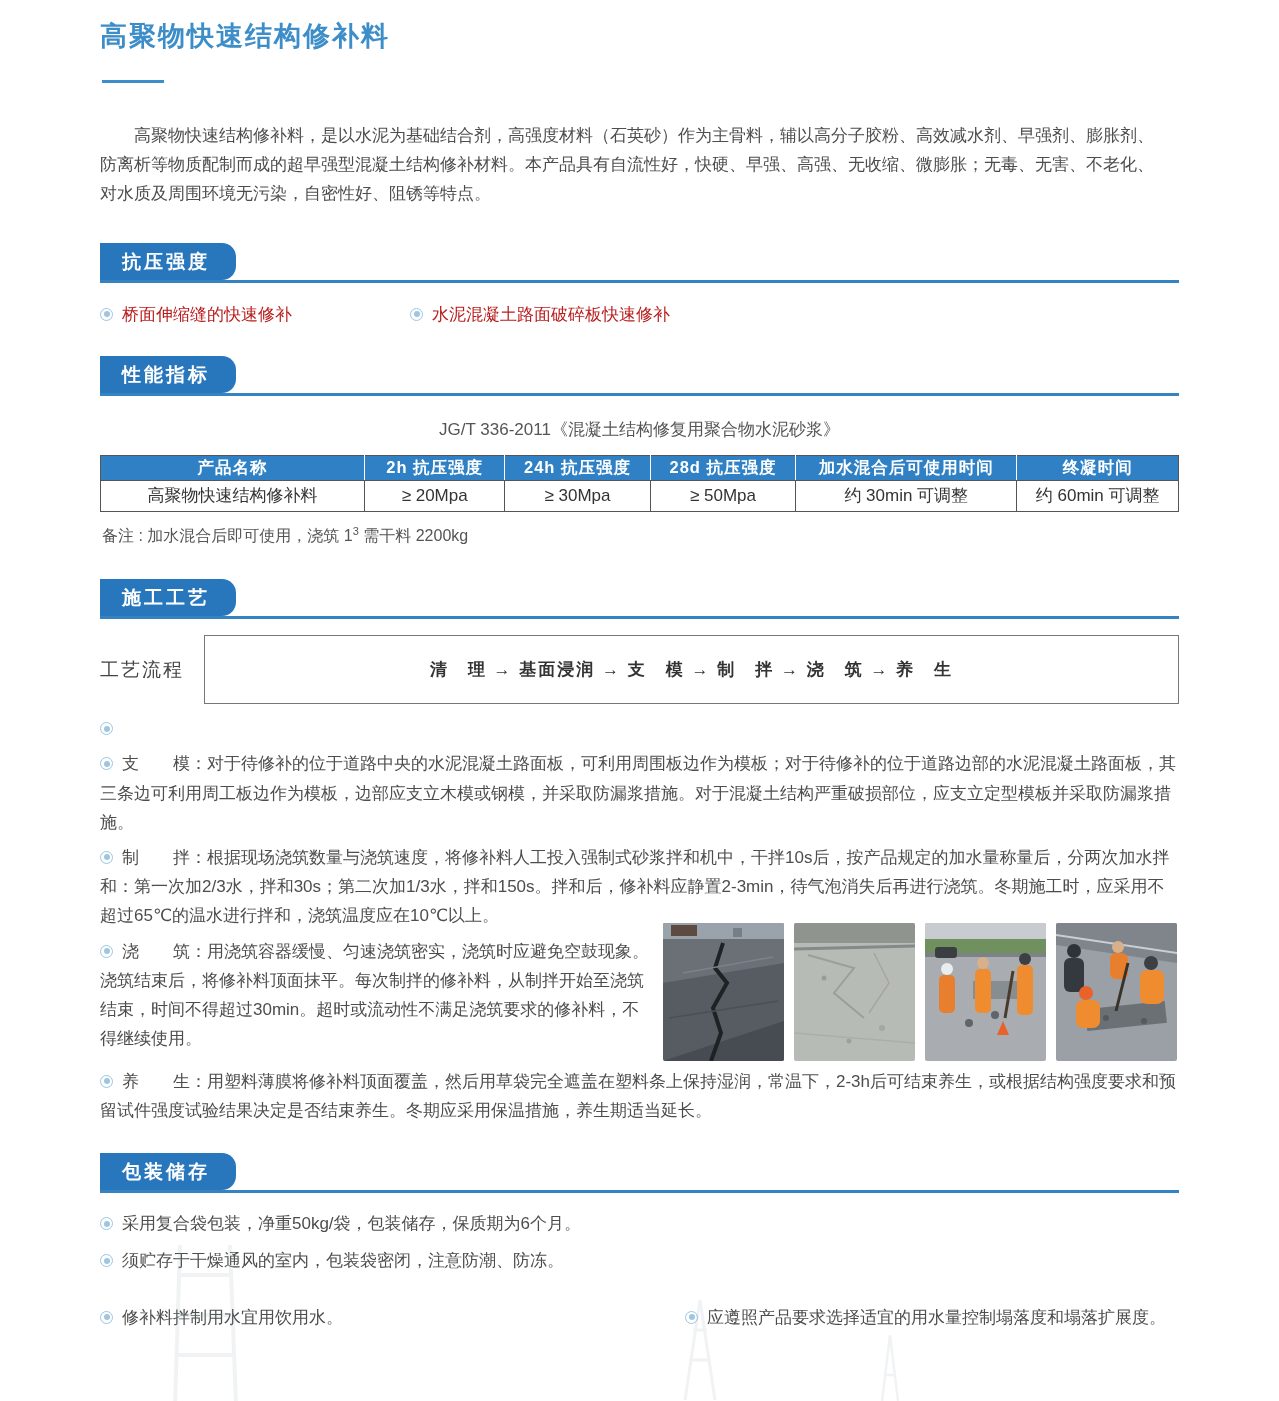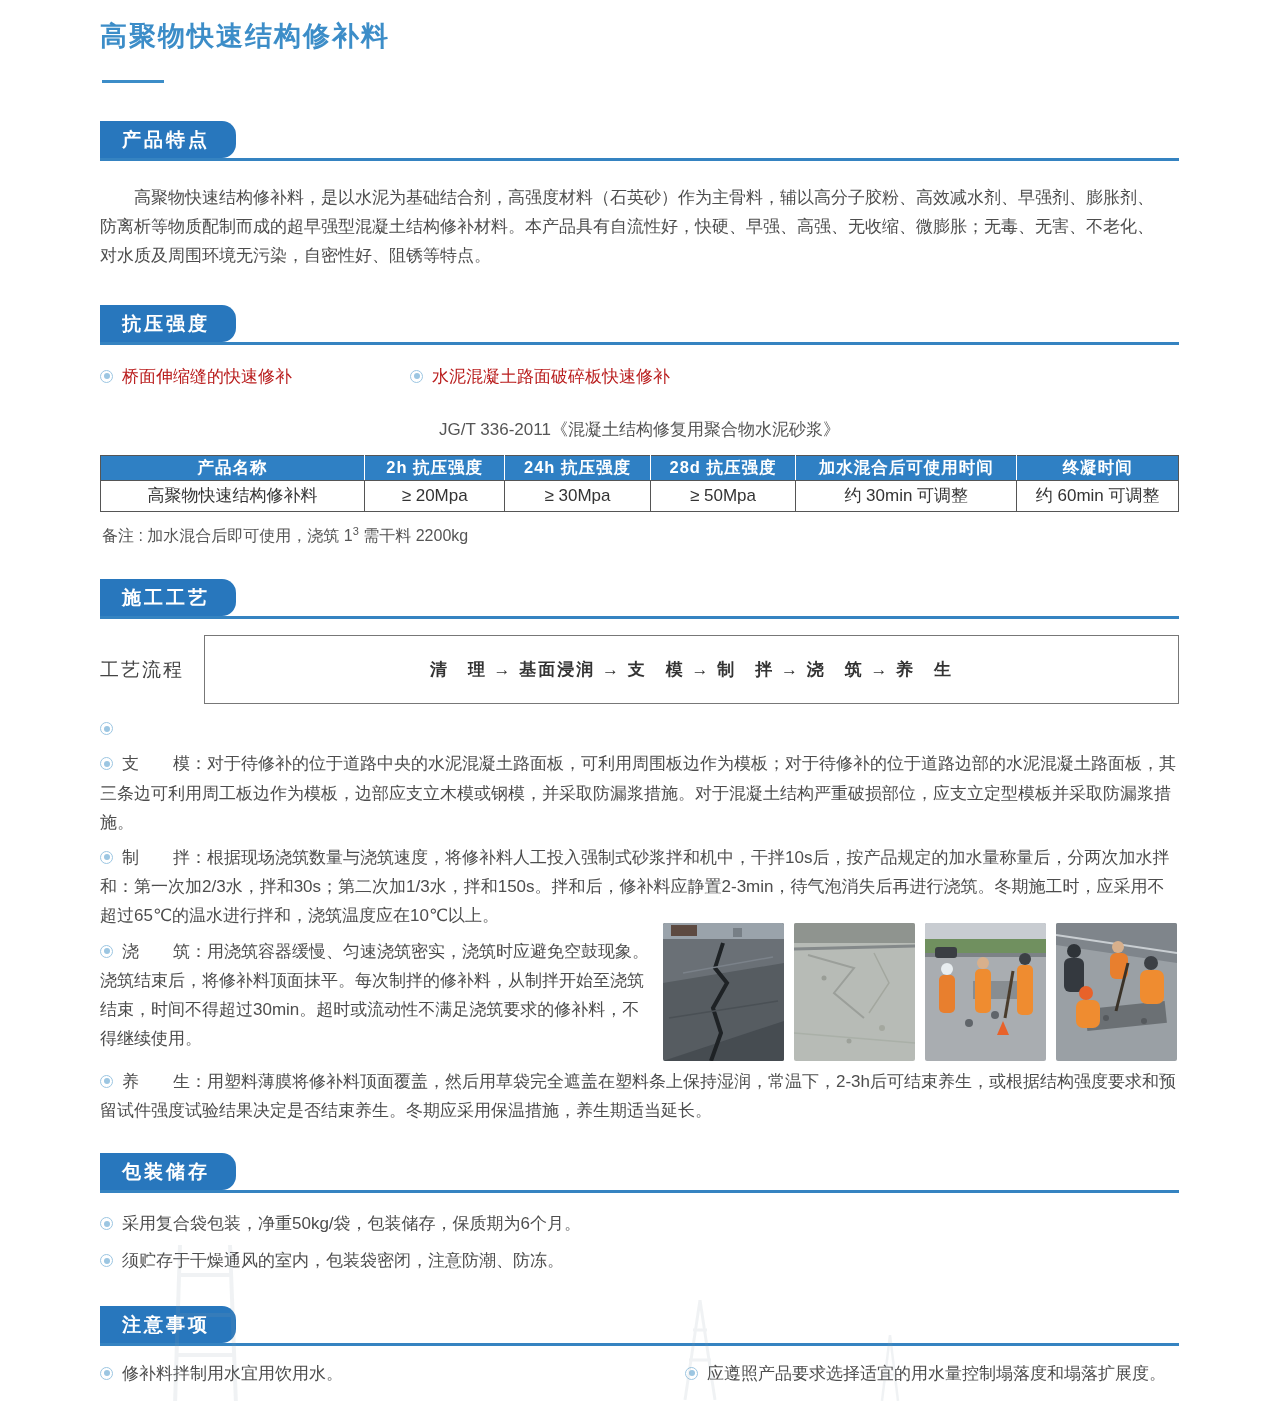--- a/index.html
+++ b/index.html
@@ -92,37 +92,37 @@
 </style>
 </head>
 <body>
 
 <div class="page">
 
   <h1 class="doc-title">高聚物快速结构修补料</h1>
   <div class="title-underline"></div>
 
   <div class="section-block">
-    <div class="section-header">
-      <span class="section-tab">产品特点</span>
-    </div>
     <p class="body-text indent features-paragraph">高聚物快速结构修补料，是以水泥为基础结合剂，高强度材料（石英砂）作为主骨料，辅以高分子胶粉、高效减水剂、早强剂、膨胀剂、防离析等物质配制而成的超早强型混凝土结构修补材料。本产品具有自流性好，快硬、早强、高强、无收缩、微膨胀；无毒、无害、不老化、对水质及周围环境无污染，自密性好、阻锈等特点。</p>
   </div>
 
   <div class="section-block">
     <div class="section-header">
       <span class="section-tab">抗压强度</span>
     </div>
     <div class="app-row">
       <span class="app-item"><span class="bullet"></span><span>桥面伸缩缝的快速修补</span></span>
       <span class="app-item wide"><span class="bullet"></span><span>水泥混凝土路面破碎板快速修补</span></span>
     </div>
   </div>
 
   <div class="section-block">
+    <div class="section-header">
+      <span class="section-tab">性能指标</span>
+    </div>
     <div class="standard-line">JG/T 336-2011《混凝土结构修复用聚合物水泥砂浆》</div>
     <table class="perf">
       <colgroup>
         <col class="col-name">
           <col class="col-2h">
           <col class="col-24h">
           <col class="col-28d">
           <col class="col-use">
           <col class="col-final">
       </colgroup>
@@ -242,23 +242,20 @@
     <div class="section-header">
       <span class="section-tab">包装储存</span>
     </div>
     <div class="pack-list">
       <span class="pack-item"><span class="bullet"></span><span>采用复合袋包装，净重50kg/袋，包装储存，保质期为6个月。</span></span>
       <span class="pack-item"><span class="bullet"></span><span>须贮存于干燥通风的室内，包装袋密闭，注意防潮、防冻。</span></span>
     </div>
   </div>
 
   <div class="section-block">
-    <div class="section-header">
-      <span class="section-tab">注意事项</span>
-    </div>
     <div class="notes-list">
       <div class="note-row">
         <span class="note-left"><span class="bullet"></span><span>修补料拌制用水宜用饮用水。</span></span>
         <span class="note-right"><span class="bullet"></span><span>应遵照产品要求选择适宜的用水量控制塌落度和塌落扩展度。</span></span>
       </div>
 
     </div>
   </div>
 
   <svg class="watermark wm-1" width="110" height="160" viewBox="0 0 110 160">

